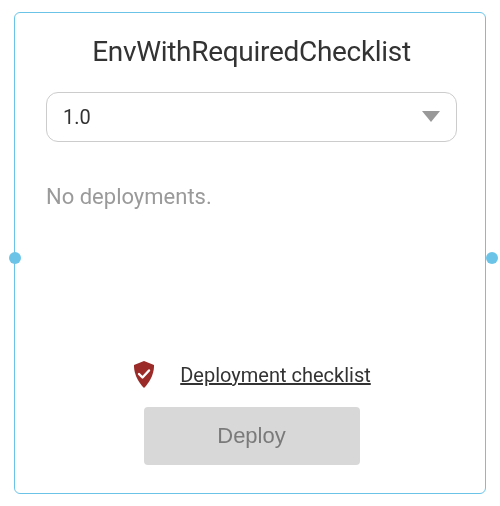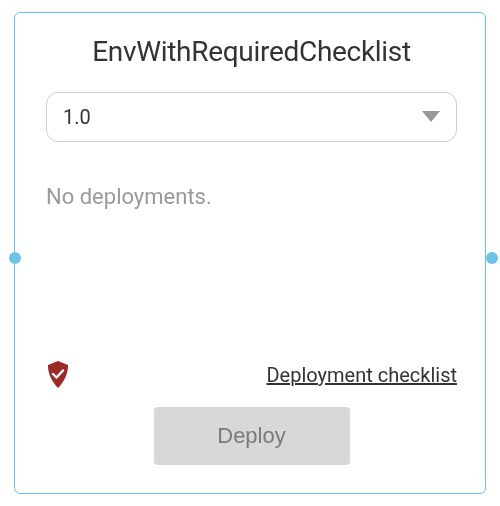--- a/index.html
+++ b/index.html
@@ -58,37 +58,37 @@
       font-size: 22px;
       color: #9a9a9a;
       margin-top: 42px;
     }
     .spacer {
       flex: 1;
     }
     .checklist-row {
       display: flex;
       align-items: center;
-      justify-content: space-between;
+      justify-content: center;
       gap: 24px;
       margin-bottom: 18px;
     }
     .shield-icon {
       display: inline-flex;
     }
     .checklist-link {
       font-size: 20px;
       color: #333;
       text-decoration: underline;
       cursor: pointer;
     }
     .deploy-btn {
       display: block;
       margin: 0 auto;
-      width: 196px;
+      width: 216px;
       padding: 16px 0;
       background: #d8d8d8;
       color: #7a7a7a;
       border: none;
       border-radius: 4px;
       font-size: 22px;
       font-weight: 400;
       cursor: not-allowed;
       text-align: center;
     }

